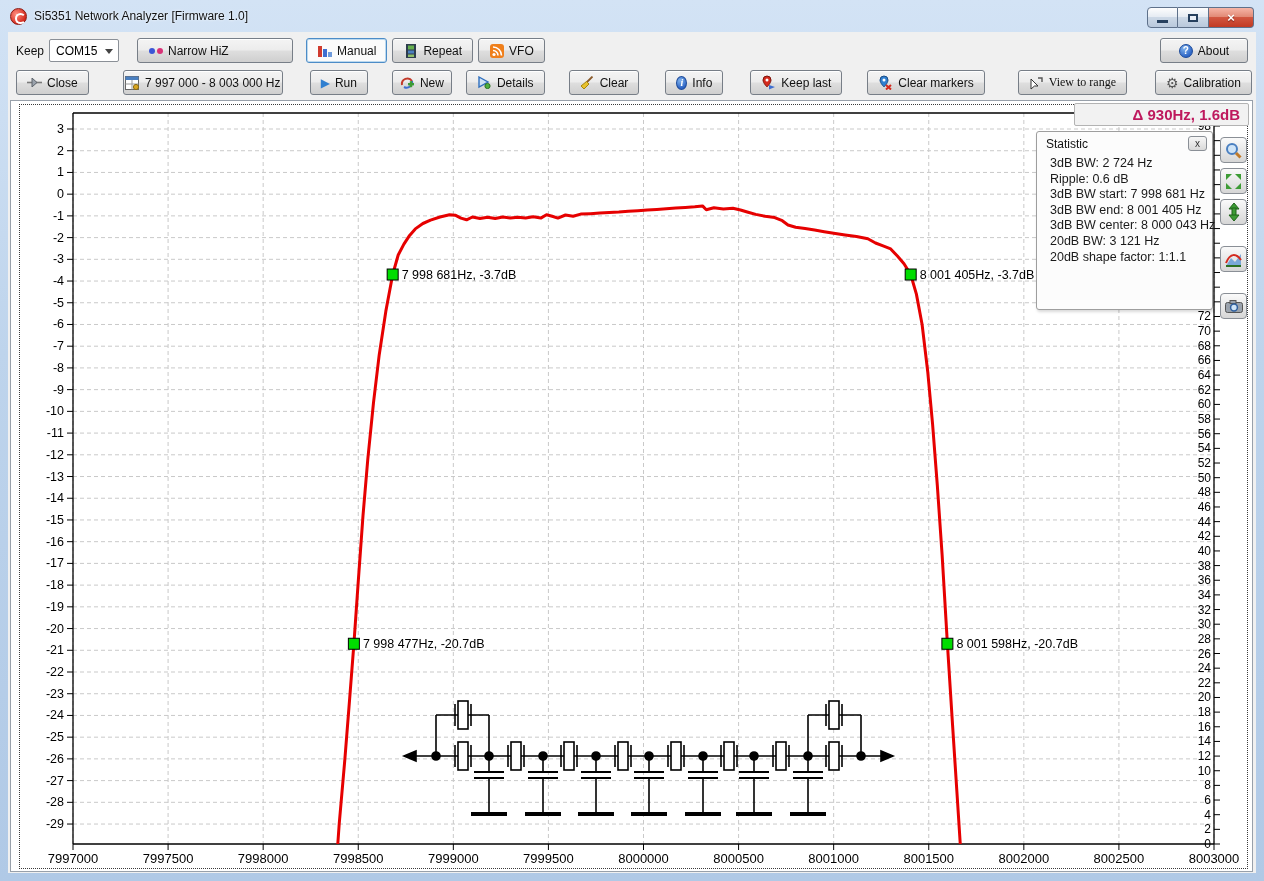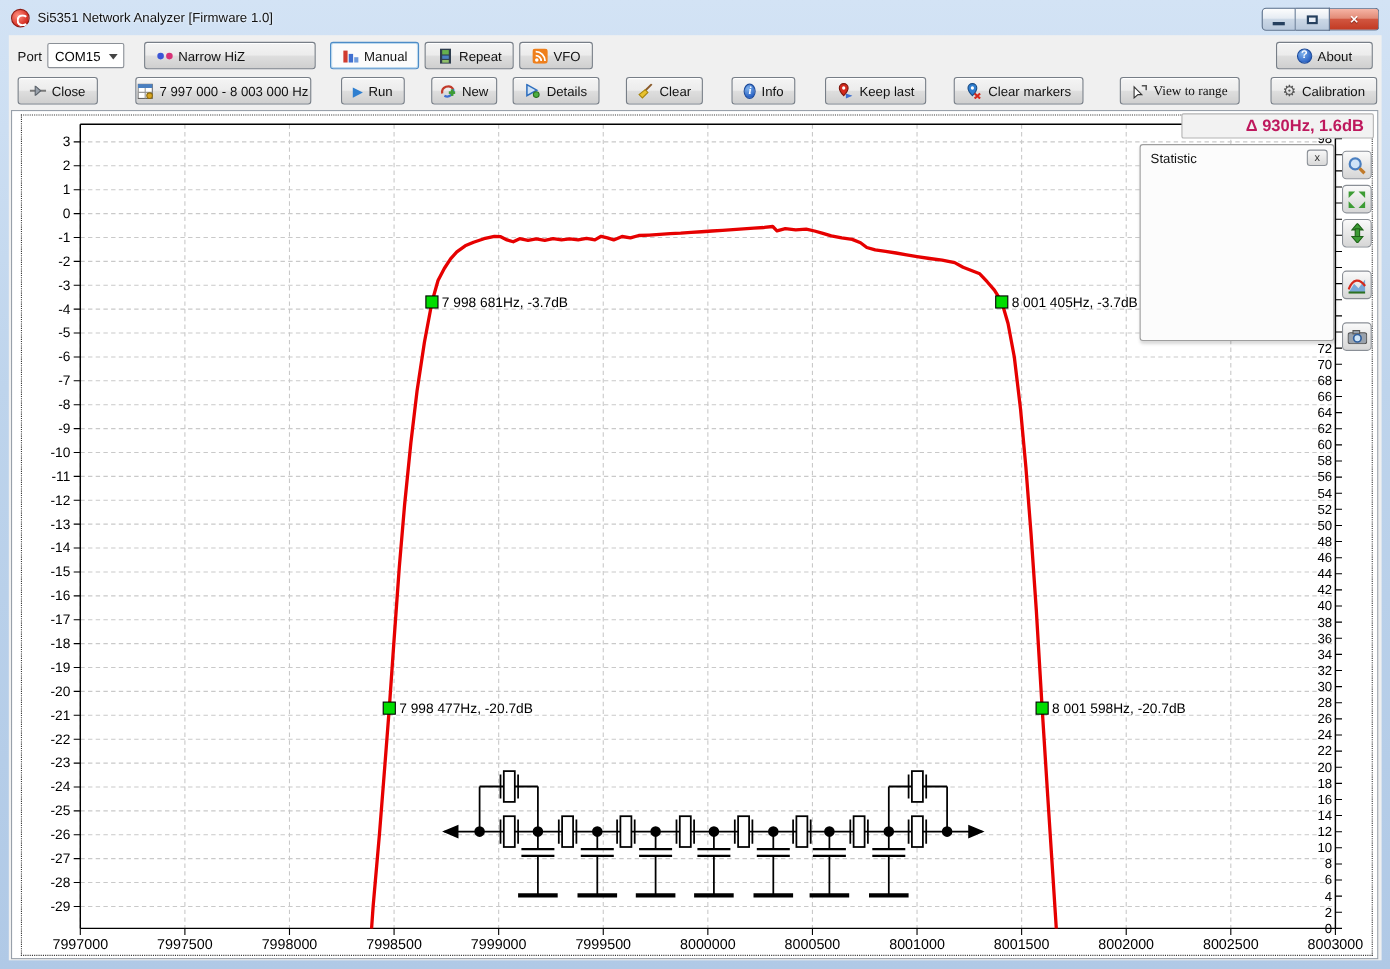--- a/index.html
+++ b/index.html
@@ -67,21 +67,21 @@
         </div>
       <div class="wbtn closew">
           <span>×</span>
         </div>
     </div>
   </div>
 
   <div class="client">
 
     <div class="toolbar row1">
-      <span class="lbl">Port</span>
+      <span class="lbl">Keep</span>
       <div class="combo">
         <span>COM15</span>
         <span class="caret"></span>
       </div>
       <button class="btn" style="margin-left:18px; width:156px; justify-content:flex-start;">
         <span class="ic dots">
             <i class="d1"></i>
             <i class="d2"></i>
           </span>
         <span>Narrow HiZ</span>
@@ -573,20 +573,29 @@
           </g>
         </svg>
       <div class="focus-rect"></div>
       <div class="delta-box">Δ 930Hz, 1.6dB</div>
 
       <div class="stat-panel">
         <div class="stat-head">
           <span>Statistic</span>
           <button class="stat-close">x</button>
         </div>
+        <div class="stat-lines" id="stat-lines">
+            <div class="stat-line">3dB BW: 2 724 Hz</div>
+            <div class="stat-line">Ripple: 0.6 dB</div>
+            <div class="stat-line">3dB BW start: 7 998 681 Hz</div>
+            <div class="stat-line">3dB BW end: 8 001 405 Hz</div>
+            <div class="stat-line">3dB BW center: 8 000 043 Hz</div>
+            <div class="stat-line">20dB BW: 3 121 Hz</div>
+            <div class="stat-line">20dB shape factor: 1:1.1</div>
+          </div>
       </div>
 
       <div class="side-strip">
         <div class="side-btn" style="top:36px;">
           <svg width="17" height="17">
               <circle cx="7" cy="7" r="5" fill="#cfe4f7" stroke="#4a7fc0" stroke-width="2"></circle>
               <line x1="11" y1="11" x2="15.5" y2="15.5" stroke="#c07a2a" stroke-width="3"></line>
             </svg>
         </div>
         <div class="side-btn" style="top:67px;">

